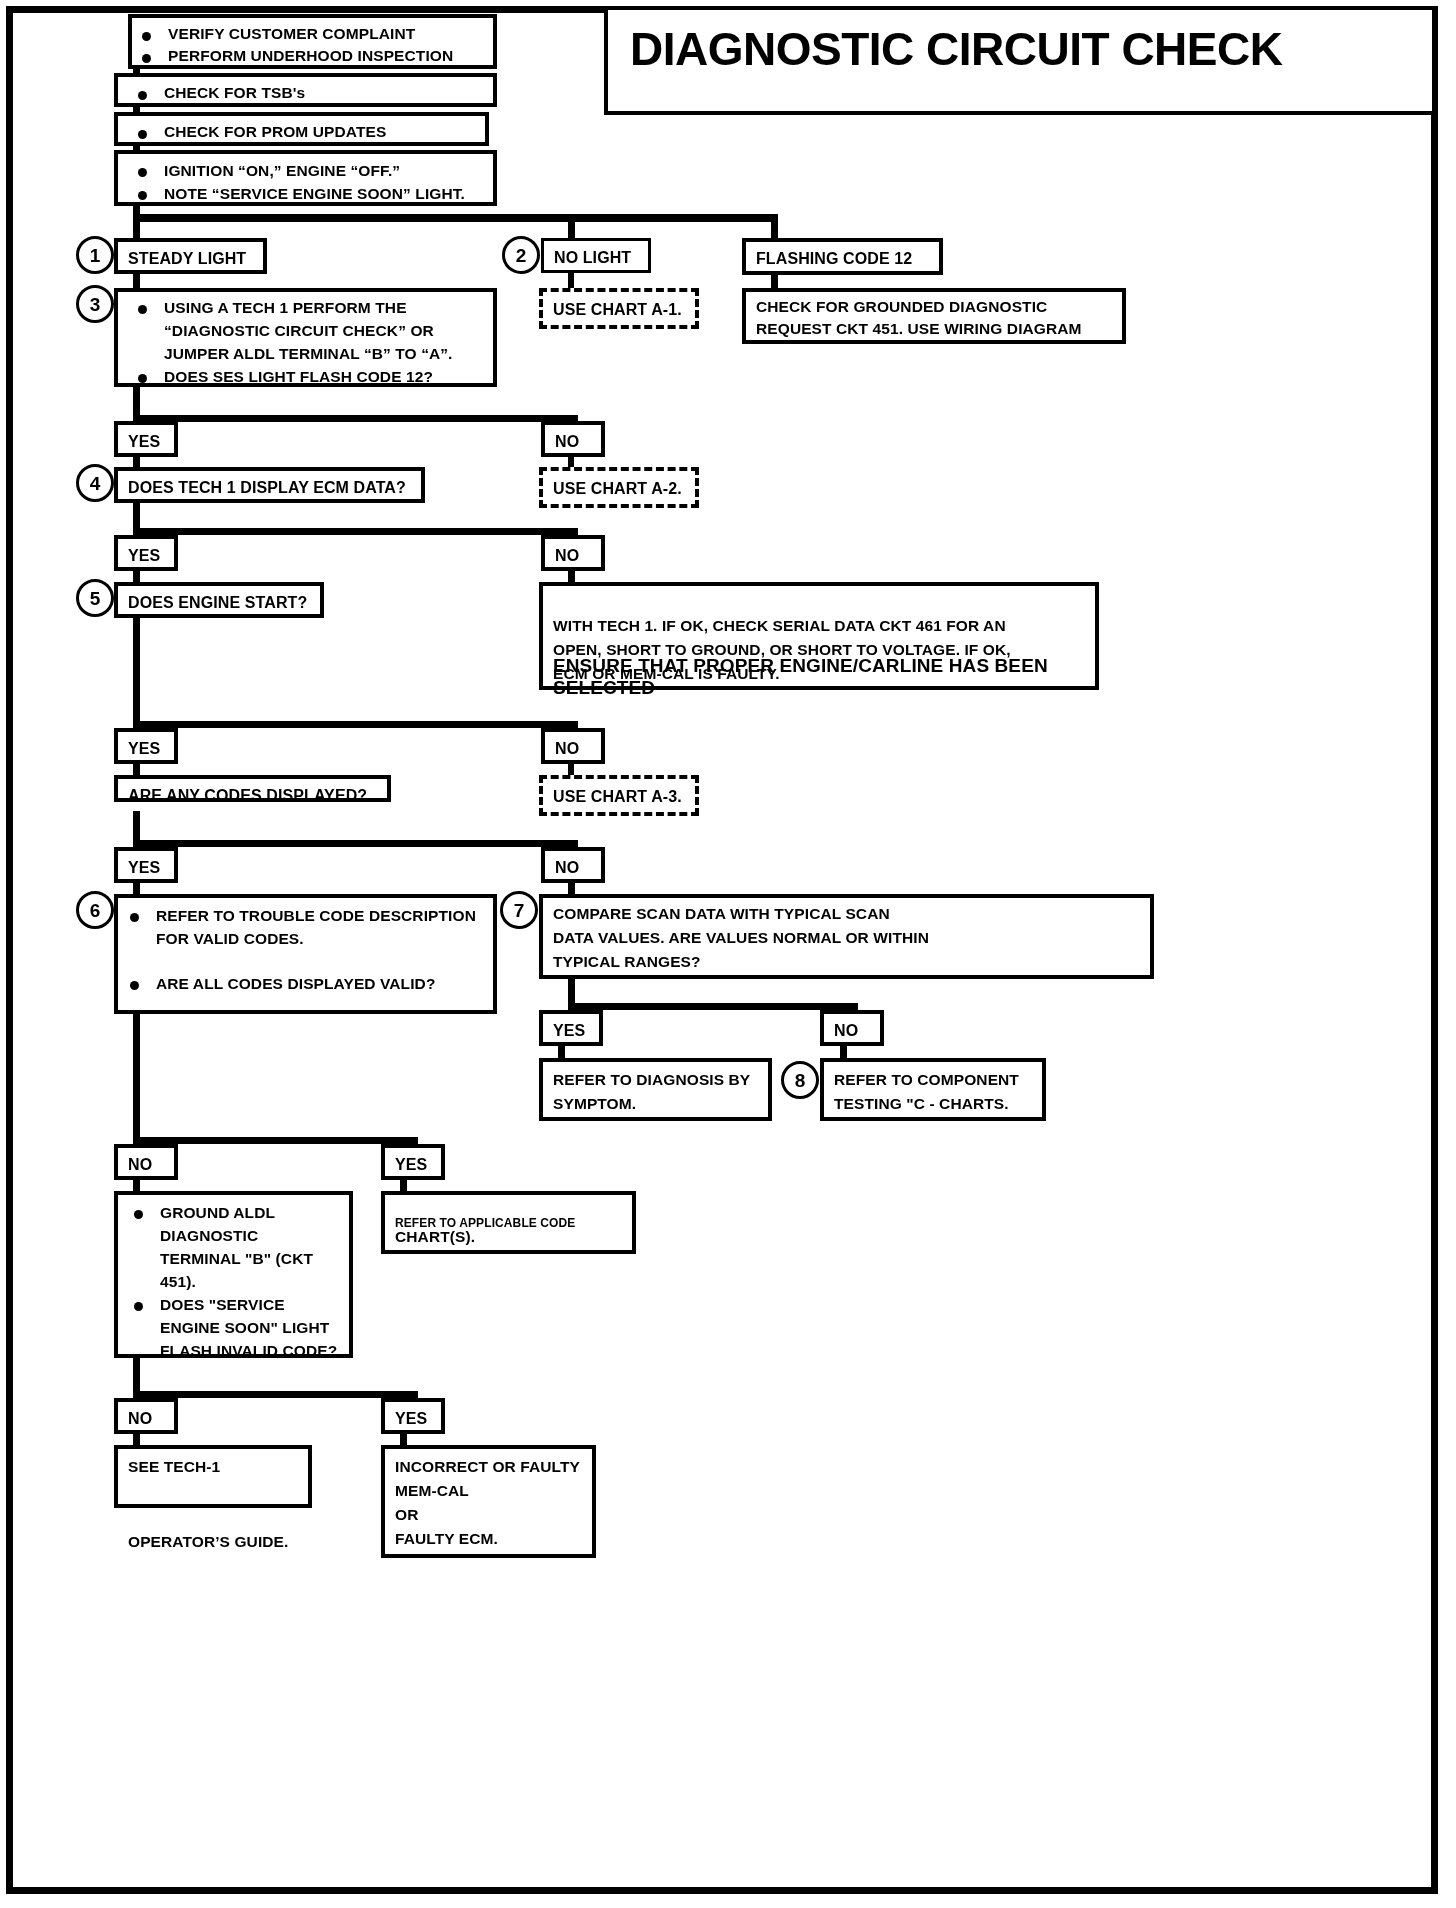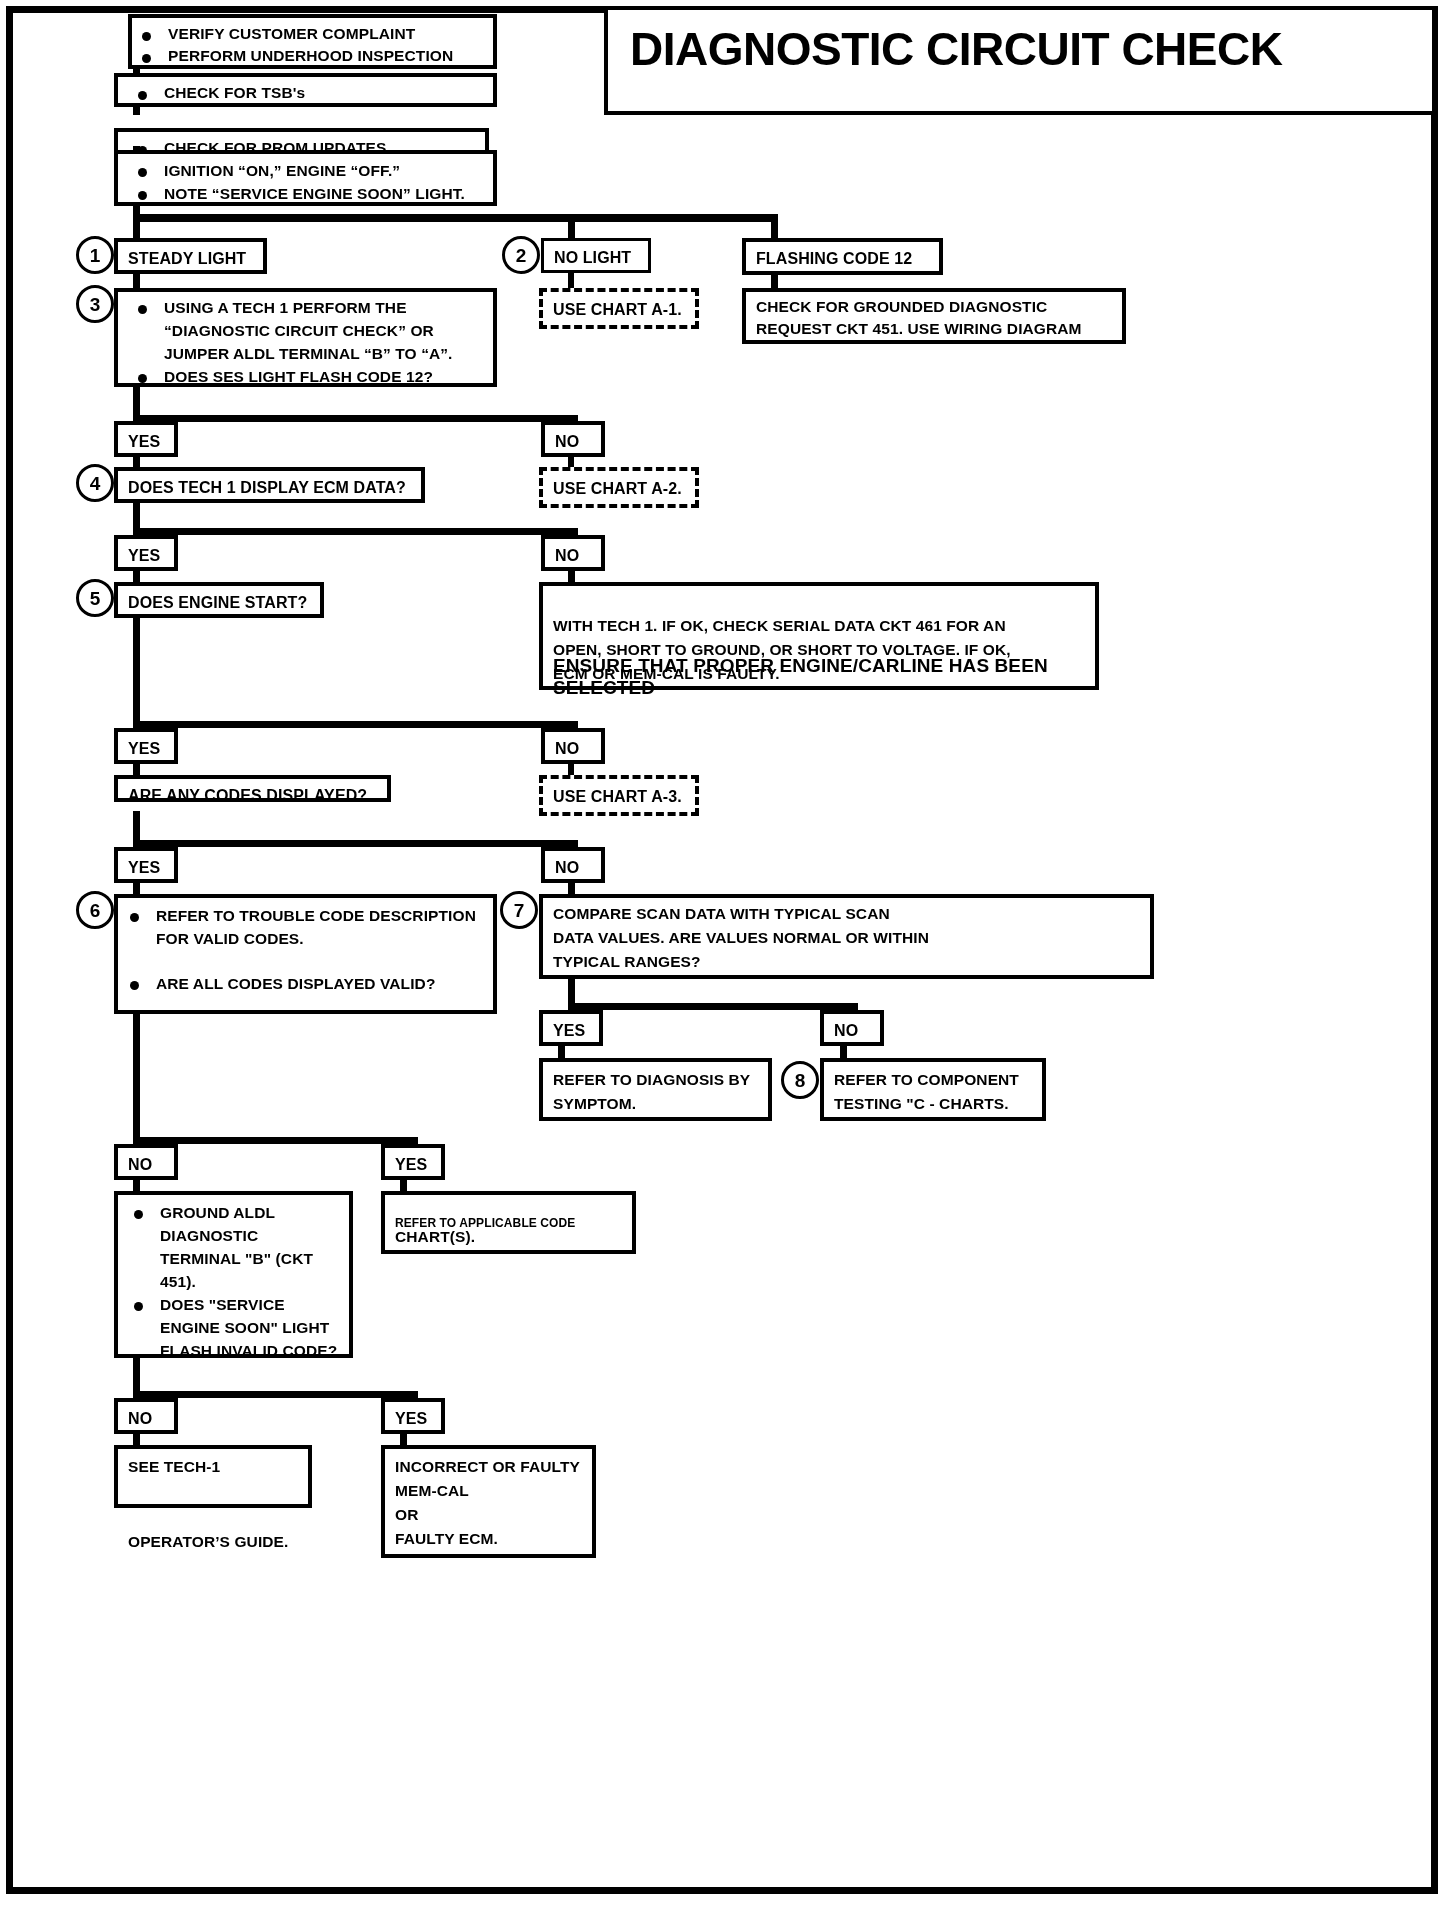--- a/index.html
+++ b/index.html
@@ -115,21 +115,21 @@
   <div class="line" style="left:133px; top:69px; width:7px; height:10px;"></div>
 
   <div class="box" style="left:114px; top:73px; width:383px; height:34px;">
     <ul class="bl" style="position:absolute; left:12px; top:5px; right:4px; font-size:15.5px; line-height:22px;">
       <li>CHECK FOR TSB's</li>
     </ul>
   </div>
 
   <div class="line" style="left:133px; top:107px; width:7px; height:8px;"></div>
 
-  <div class="box" style="left:114px; top:112px; width:375px; height:34px;margin-top:16px;">
+  <div class="box" style="left:114px; top:112px; width:375px; height:34px;">
     <ul class="bl" style="position:absolute; left:12px; top:5px; right:4px; font-size:15.5px; line-height:22px;">
       <li>CHECK FOR PROM UPDATES</li>
     </ul>
   </div>
 
   <div class="line" style="left:133px; top:146px; width:7px; height:8px;"></div>
 
   <div class="box" style="left:114px; top:150px; width:383px; height:56px;">
     <ul class="bl" style="position:absolute; left:12px; top:5px; right:4px; font-size:15.5px; line-height:23px;">
       <li>IGNITION “ON,” ENGINE  “OFF.”</li>

